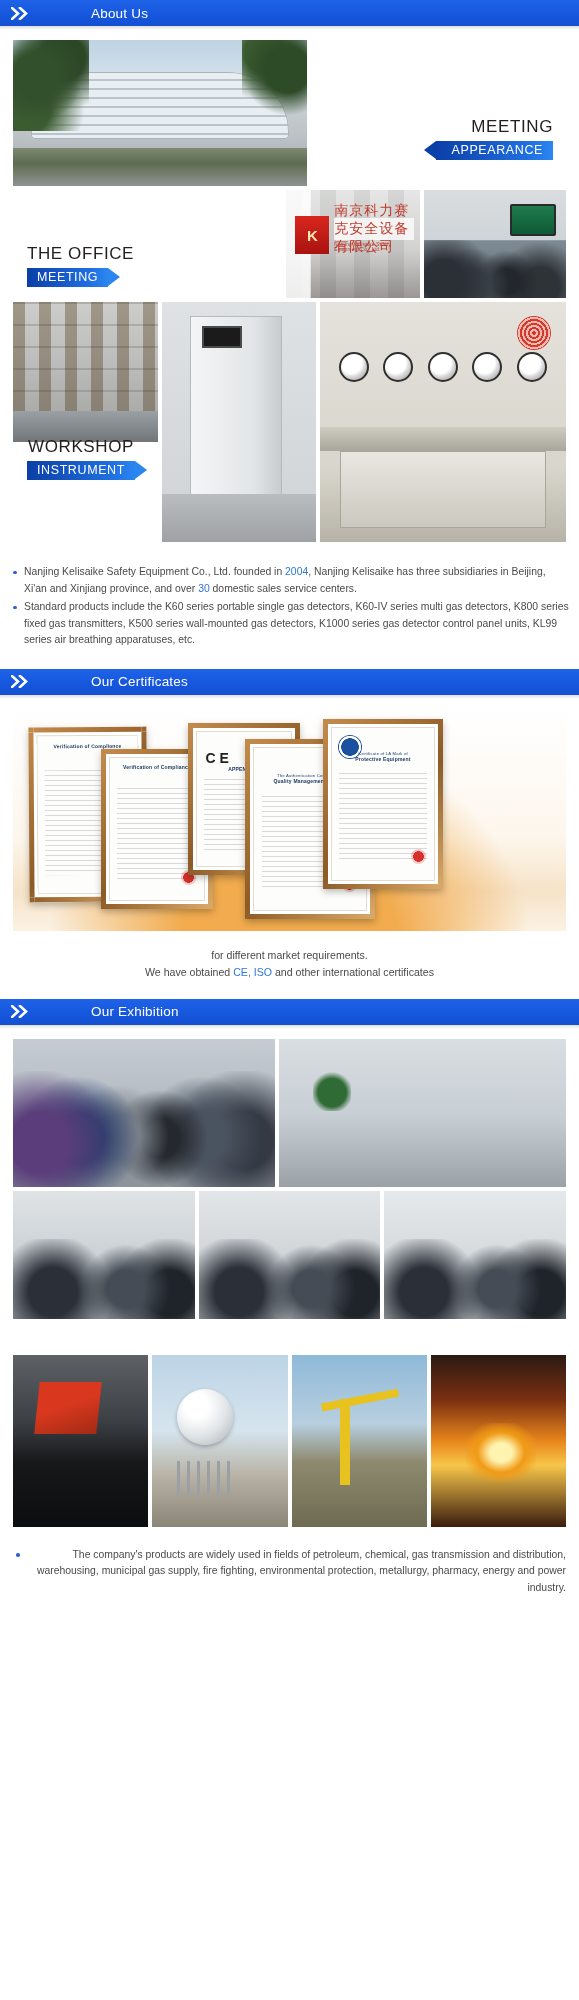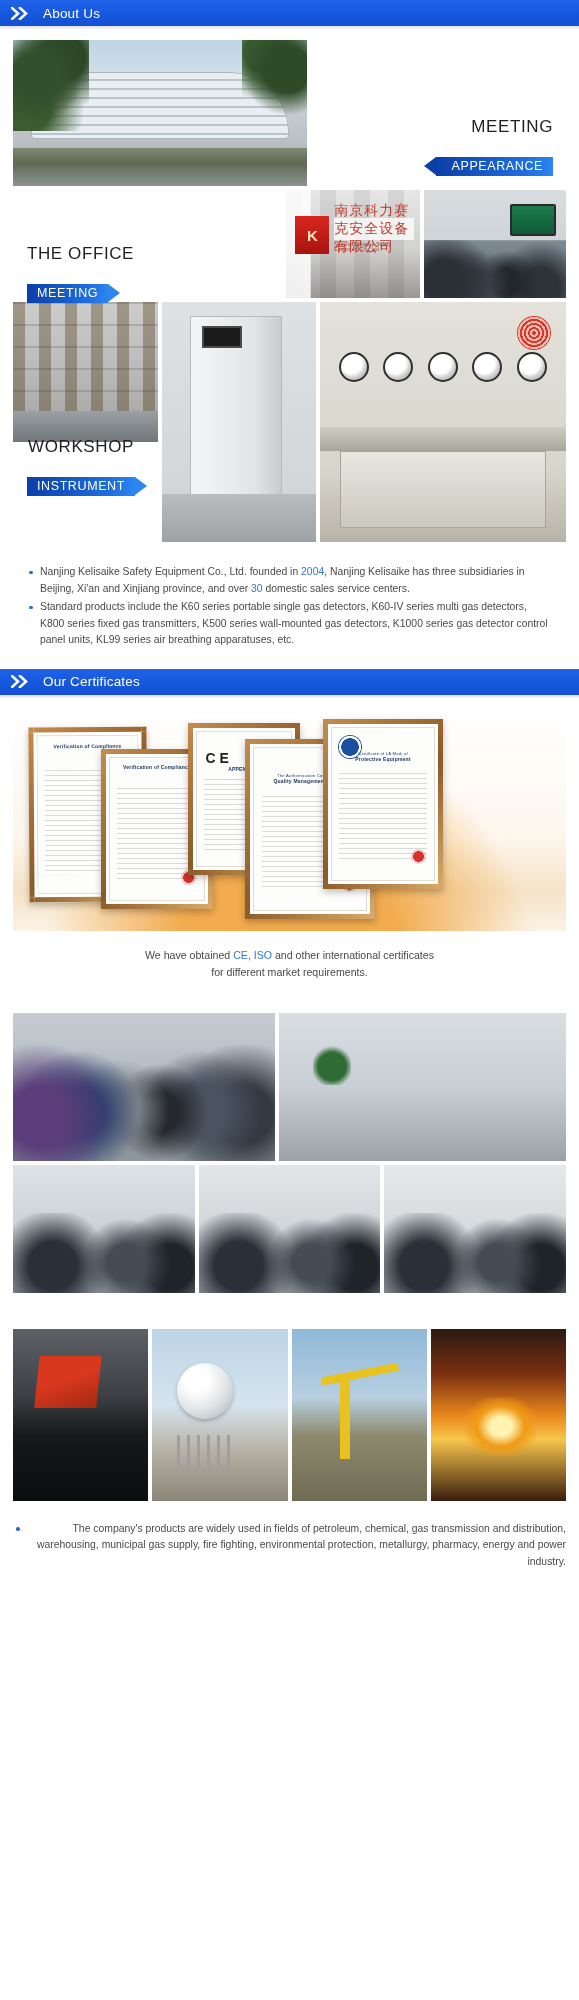--- a/index.html
+++ b/index.html
@@ -11,41 +11,42 @@
   .page { width: 579px; position: relative; background:#fff; }
 
   
   .section-bar {
     height: 26px;
     background: linear-gradient(180deg, #1f63e8 0%, #1657dd 55%, #1450d2 100%);
     display: flex;
     align-items: center;
     padding-left: 11px;
     position: relative;
+    gap: 48px;
   }
   .section-bar::after{
     content:"";
     position:absolute; left:0; right:0; bottom:-4px; height:4px;
     background: linear-gradient(180deg, rgba(0,0,0,0.13), rgba(0,0,0,0));
   }
   .chev {
     display: inline-flex;
     margin-right: 12px;
     line-height: 0;
   }
   .chev svg { display:block; }
   .section-title {
     color: #ffffff;
     font-size: 13.5px;
     letter-spacing: .2px;
     font-weight: 400;
   }
 
   
-  .block { padding: 0 26px; }
+  .block { padding: 0 10px; }
   .gap-18 { height: 18px; }
   .gap-22 { height: 22px; }
 
   
   .collage { position: relative; width: 553px; margin: 14px 13px 0 13px; }
   .row { display: flex; gap: 4px; }
   .ph { position: relative; overflow: hidden; background:#c9cdd2; }
 
   
   .p-building{
@@ -183,21 +184,21 @@
     background: repeating-radial-gradient(circle, #d43a2a 0 2px, #f0b8b0 2px 4px);
   }
 
   
   .lbl { position:absolute; }
   .lbl .big {
     font-size: 17px; color:#231f20; letter-spacing:.6px; line-height:1.1;
     font-weight:400;
   }
   .ribbon {
-    margin-top:20px; height:19px; display:inline-flex; align-items:center;
+    margin-top:4px; height:19px; display:inline-flex; align-items:center;
     color:#ffffff; font-size:12.5px; letter-spacing:.6px;
     background: linear-gradient(90deg,#0b3fa8 0%,#1f6fe0 78%,#2b86f0 100%);
     padding:0 10px; position:relative;
   }
   .ribbon.left-point { padding-left:16px; }
   .ribbon.right-point::after{
     content:""; position:absolute; right:-12px; top:0;
     border-left:12px solid #2b86f0;
     border-top:9.5px solid transparent; border-bottom:9.5px solid transparent;
   }
@@ -504,28 +505,37 @@
           <span>Certificate of LA Mark of</span>
           <b>Protective Equipment</b>
         </div>
         <div class="lines" style="top:30%;"></div>
         <div class="seal"></div>
       </div>
     </div>
   </div>
 
   <div class="cert-cap">
+    <div>for different market requirements.</div>
     <div>
       <span>We have obtained </span><span class="hl">CE, ISO</span><span> and other international certificates</span>
     </div>
-    <div>for different market requirements.</div>
   </div>
 
   <div class="gap-18"></div>
 
+  <div class="section-bar">
+    <span class="chev">
+      <svg width="20" height="13" viewBox="0 0 20 13">
+        <path d="M1 1 L7 6.5 L1 12" stroke="#fff" stroke-width="2.6" fill="none" stroke-linecap="square"></path>
+        <path d="M9 1 L15 6.5 L9 12" stroke="#fff" stroke-width="2.6" fill="none" stroke-linecap="square"></path>
+      </svg>
+    </span>
+    <span class="section-title">Our Exhibition</span>
+  </div>
 
   <div class="exh">
     <div class="r">
       <div class="ex ex-group">
         <div class="ppl"></div>
       </div>
       <div class="ex ex-office">
         <div class="plant"></div>
       </div>
     </div>

